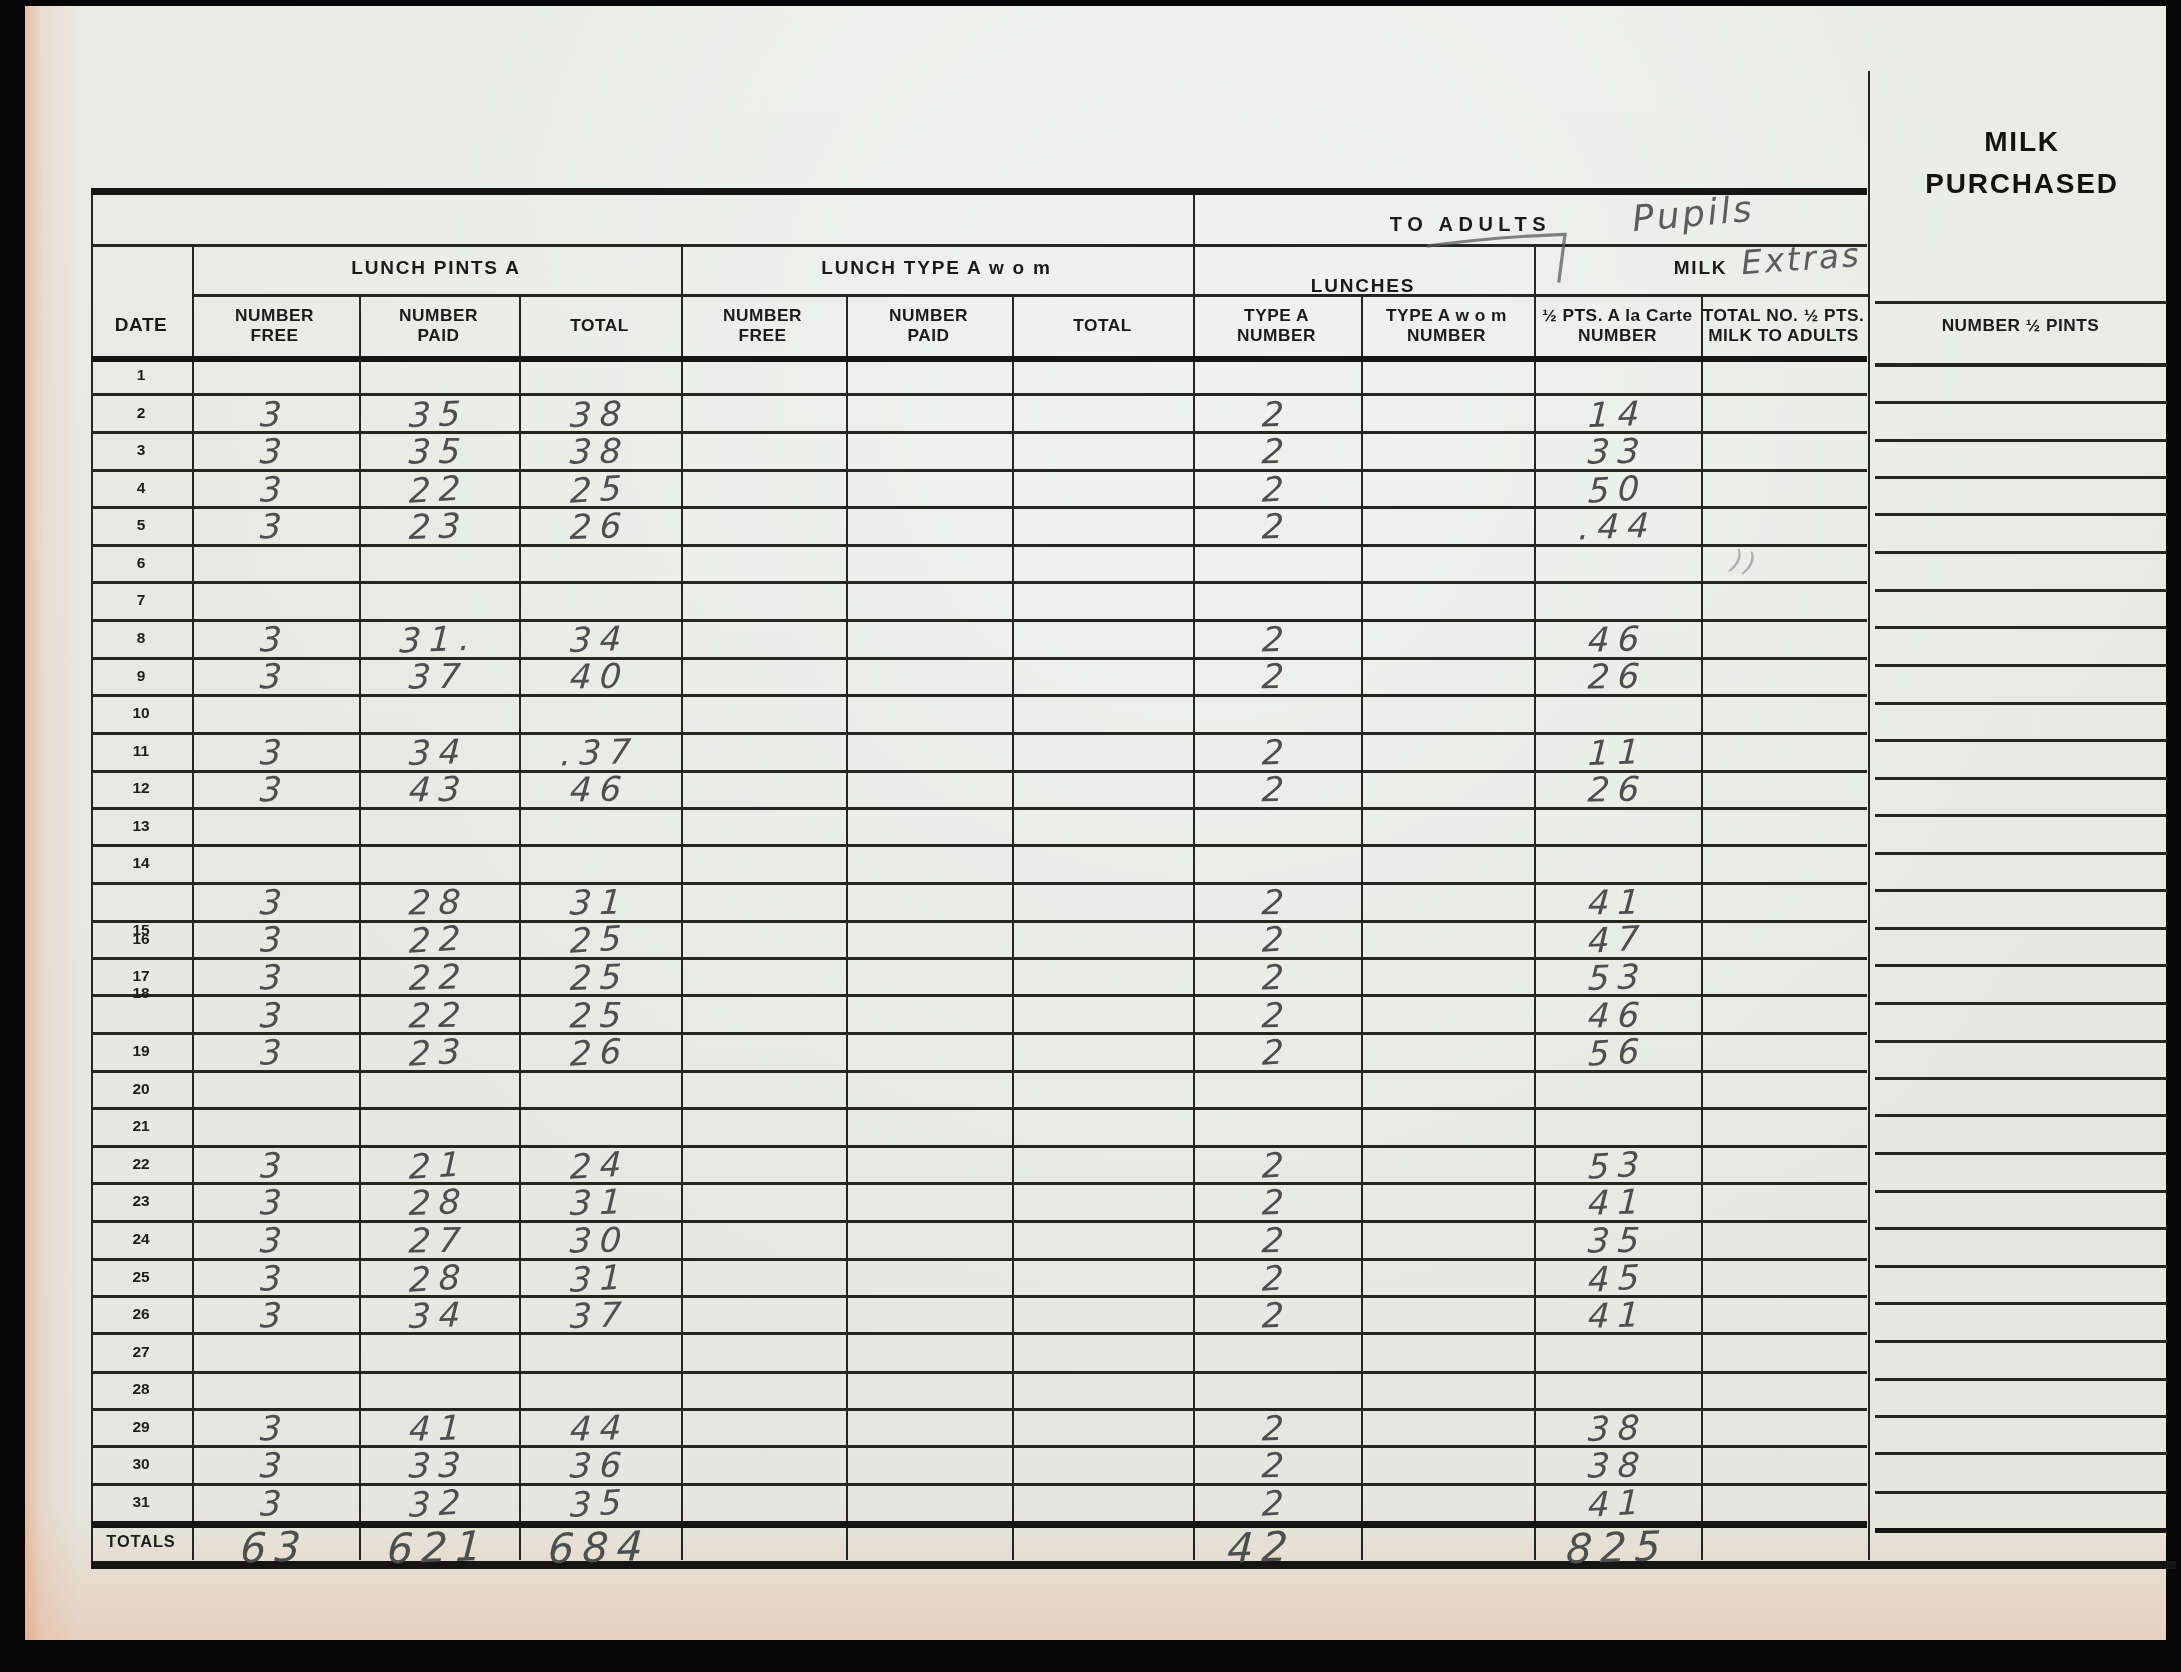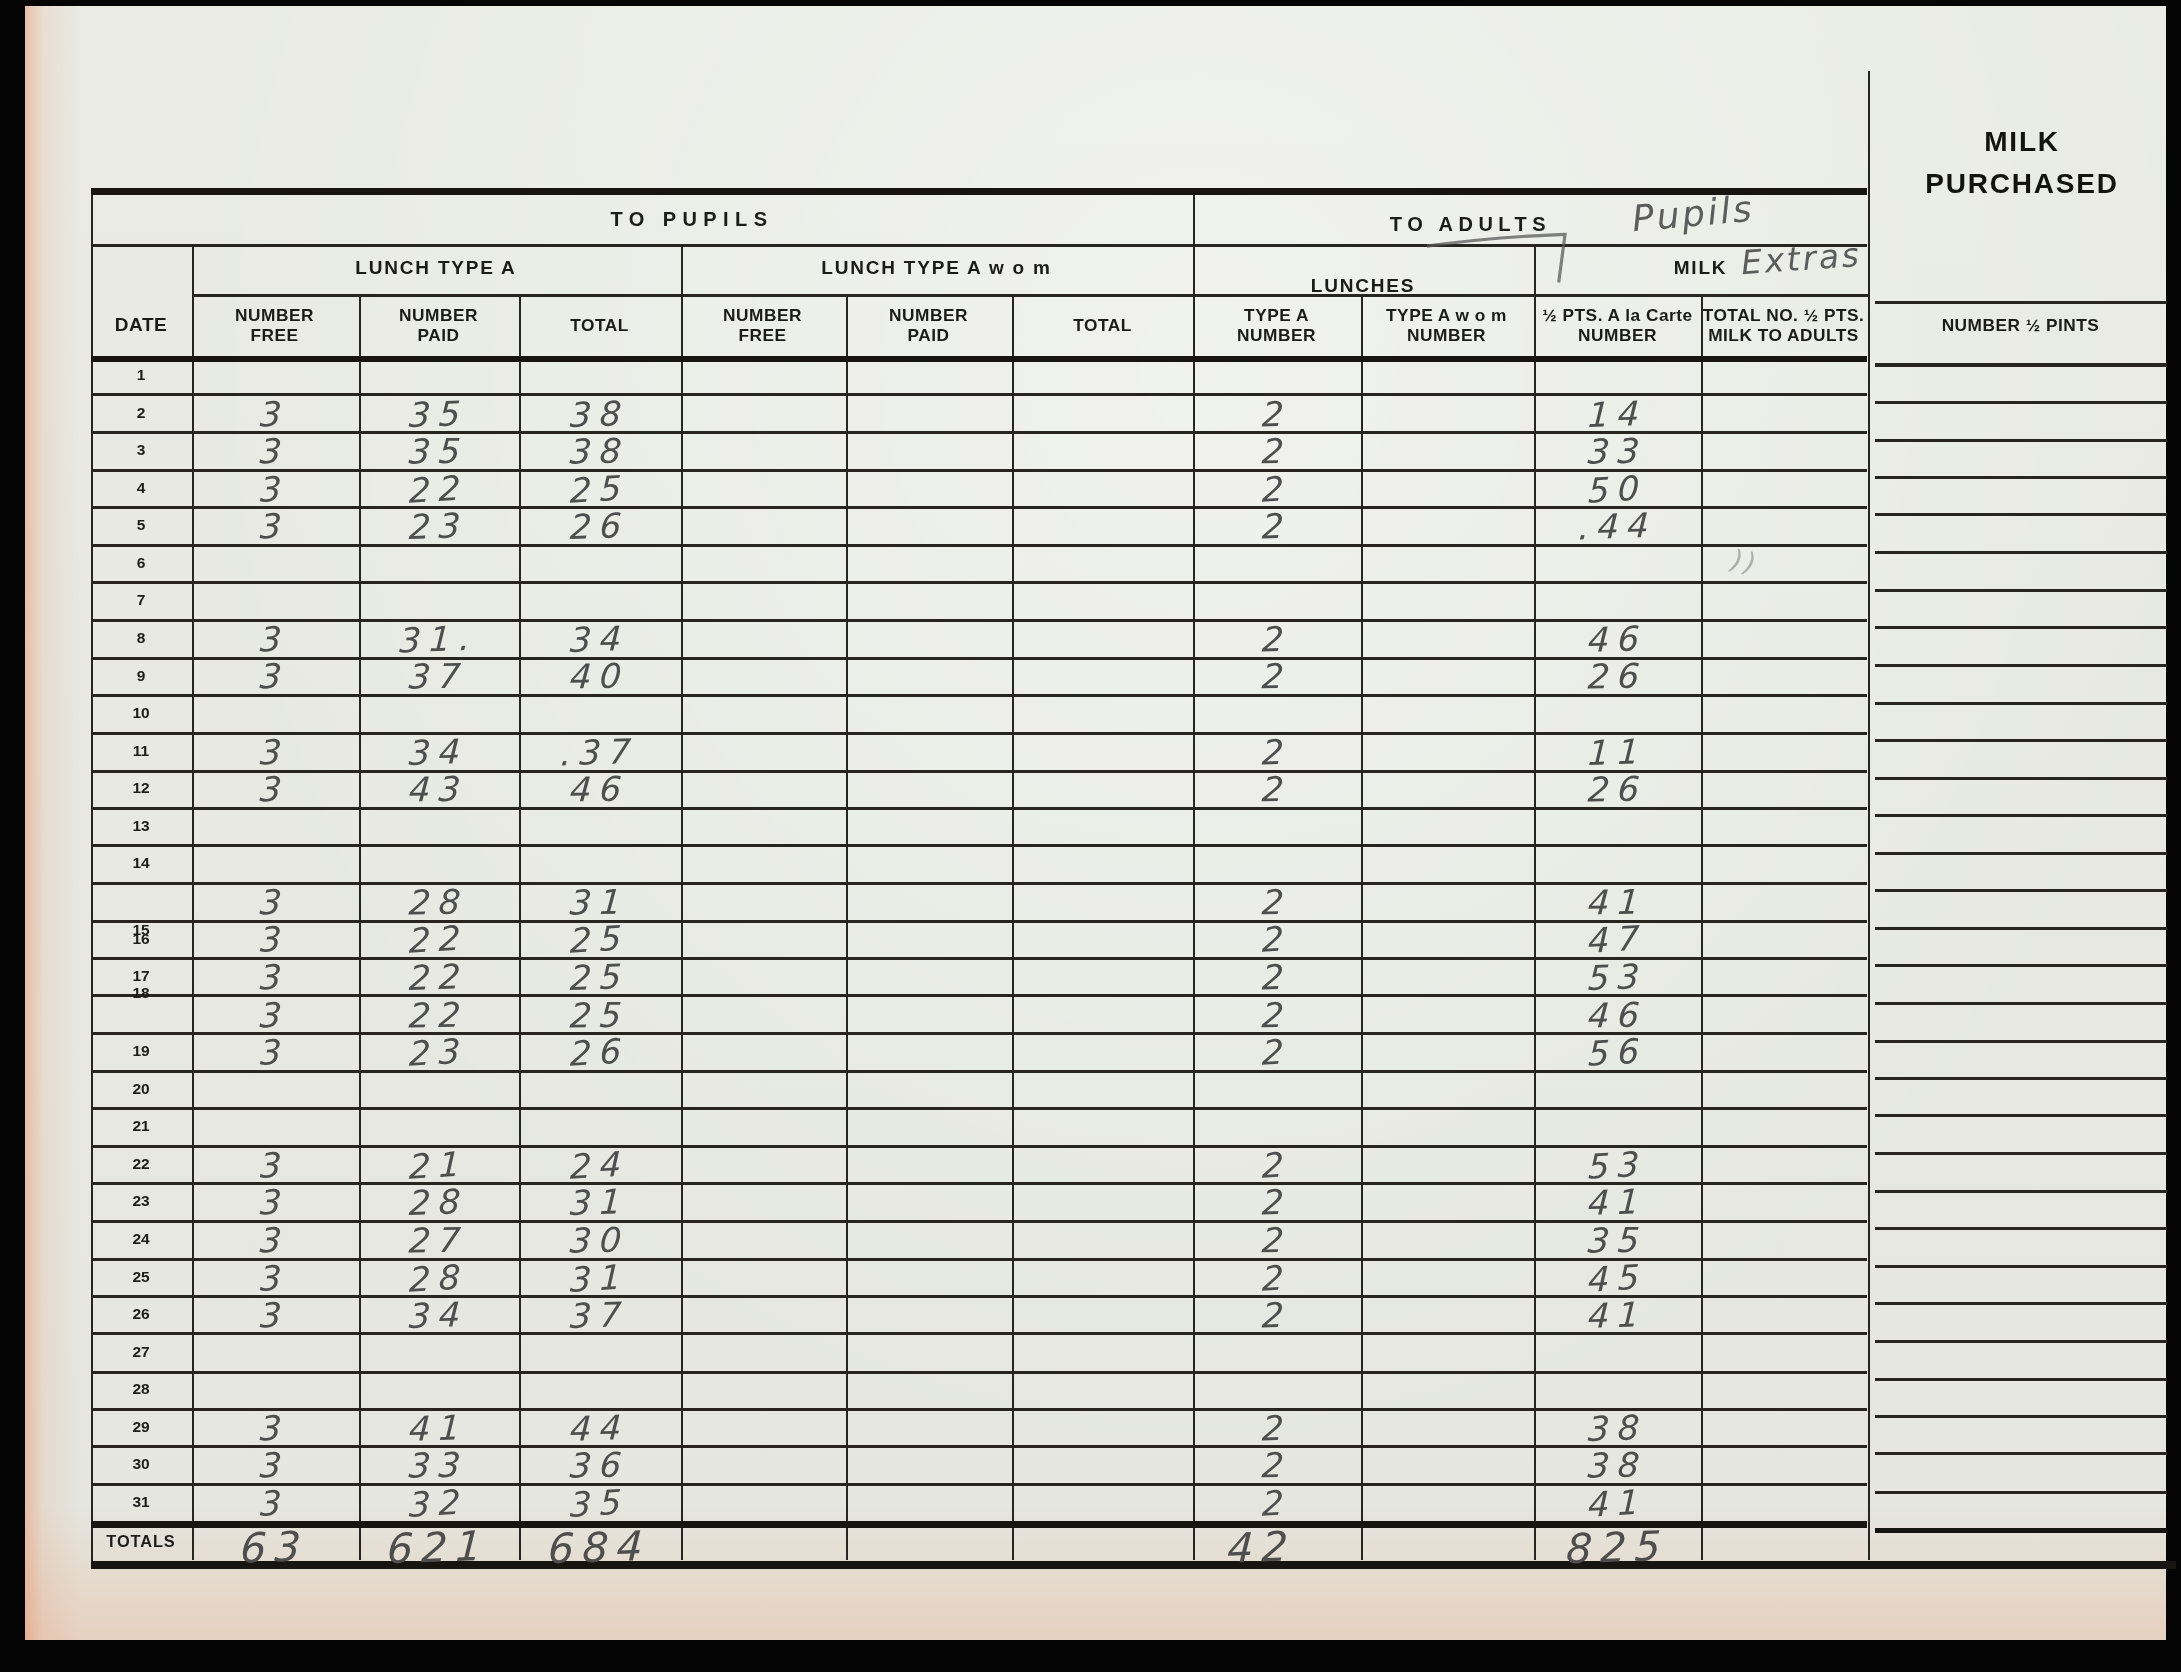--- a/index.html
+++ b/index.html
@@ -47,27 +47,26 @@
 
 <div class="page">
   <div class="paper">
 
 
     <div class="milkp">
       <div>MILK</div>
       <div>PURCHASED</div>
     </div>
 
-    <div class="sec" style="left:167px;width:1001px;top:202px;">TO PUPILS</div>
     <div class="sec" style="left:1168px;width:556px;top:207px;letter-spacing:5.5px;">TO ADULTS</div>
 
     <div class="annot" style="left:1607px;top:187px;transform:rotate(-5deg);">Pupils</div>
     <div class="annot" style="left:1716px;top:233px;transform:rotate(-4deg);font-size:33px;">Extras</div>
 
-    <div class="sub" style="left:167px;width:489px;">LUNCH TYPE A</div>
+    <div class="sub" style="left:167px;width:489px;">LUNCH PINTS A</div>
     <div class="sub" style="left:656px;width:512px;">LUNCH TYPE A  w o m</div>
     <div class="sub" style="left:1168px;width:341px;margin-top:18px;">LUNCHES</div>
     <div class="sub" style="left:1509px;width:334px;">MILK</div>
 
     <div class="colhead" style="left:66px;width:101px;font-size:19px;">DATE</div>
 
     <div id="built-grid">
         <div class="vline" style="left: 66px; top: 182px; width: 2.7px; height: 1373px;"></div>
         <div class="vline" style="left: 167px; top: 238px; width: 2.7px; height: 1316px;"></div>
         <div class="vline" style="left: 334px; top: 288px; width: 2.7px; height: 1266px;"></div>

